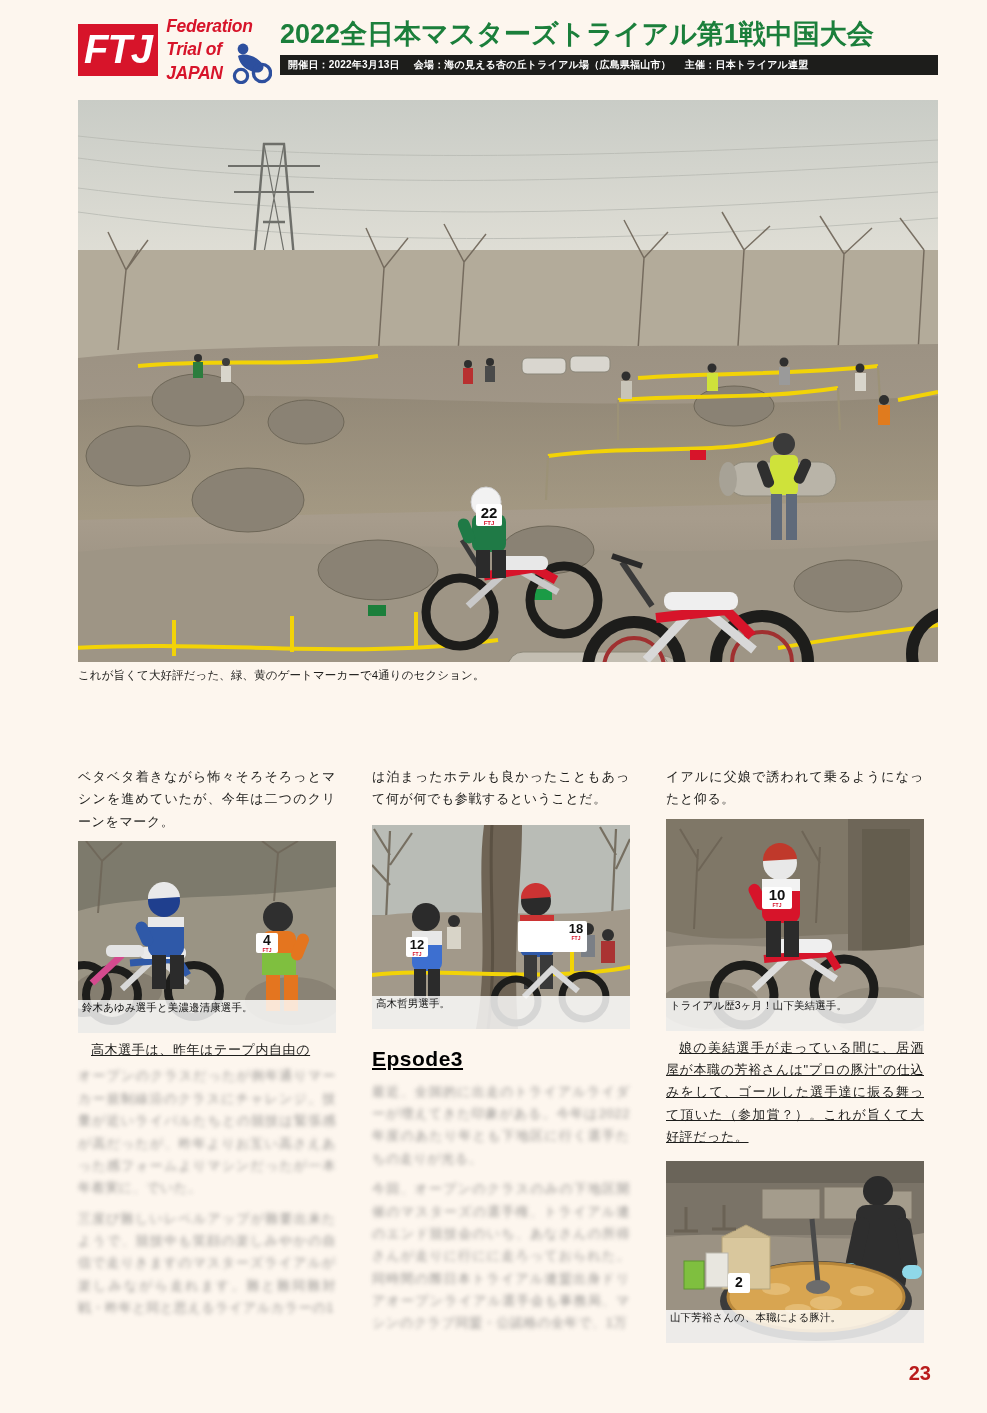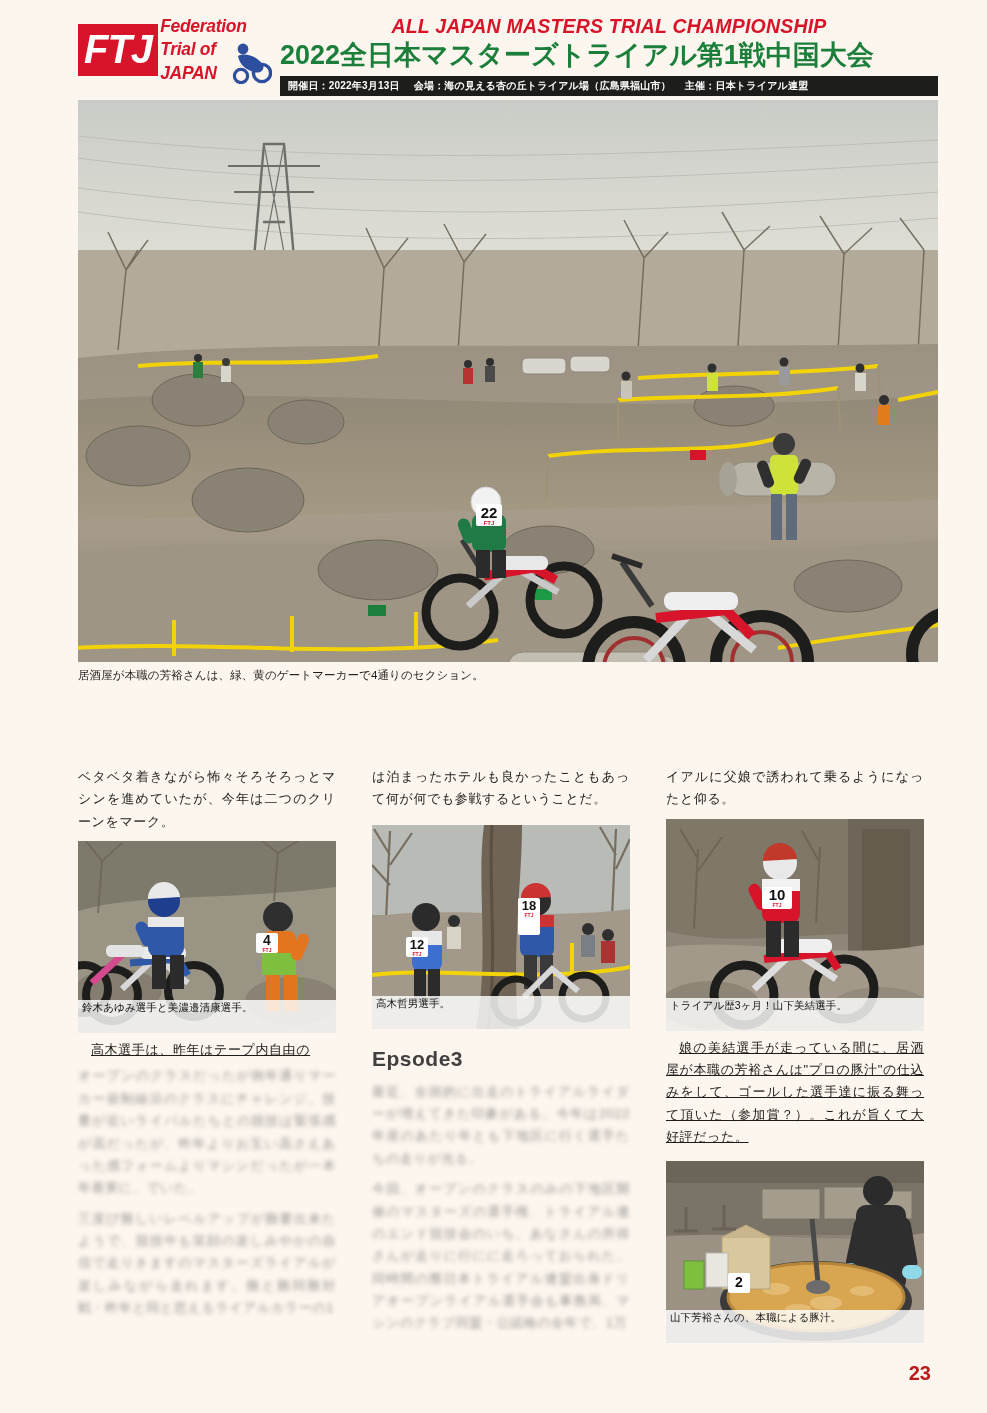--- a/index.html
+++ b/index.html
@@ -41,21 +41,21 @@
     color: #ffffff;
     font-weight: bold;
     font-style: italic;
     font-size: 40px;
     letter-spacing: -1px;
     line-height: 1;
     padding: 5px 6px 7px 6px;
     font-family: "Liberation Sans", sans-serif;
   }
   .logo-words {
-    margin-left: 2px;
+    margin-left: 8px;
     color: #d7142a;
     font-weight: bold;
     font-size: 17.5px;
     line-height: 1.32;
     font-style: italic;
     letter-spacing: -0.3px;
   }
   .logo-mark {
     position: absolute;
     right: 2px;
@@ -152,21 +152,22 @@
     padding: 1px 4px 18px 4px;
     letter-spacing: 0.1px;
     width: 100%;
     box-sizing: border-box;
   }
   .episode {
     font-size: 21px;
     font-weight: bold;
     letter-spacing: 0.5px;
     margin: 18px 0 10px 0;
-    color: #404040;
+    color: #000000;
+    text-decoration: underline;
   }
   
   .blur {
     line-height: 1.72;
     letter-spacing: 0.6px;
     color: #6f6f6f;
     filter: blur(2.1px);
     opacity: 0.72;
     text-align: justify;
     margin: 0 0 8px 0;
@@ -208,21 +209,20 @@
       </div>
       <svg class="logo-mark" viewBox="0 0 40 44">
         <circle cx="11" cy="9" r="5.4" fill="#2d4f9e"></circle>
         <path d="M6 16 C12 12, 26 16, 31 25 C33 30, 28 34, 22 32 C15 30, 8 26, 6 16 Z" fill="#2d4f9e"></path>
         <circle cx="30" cy="33" r="8.6" fill="none" stroke="#2d4f9e" stroke-width="3.4"></circle>
         <circle cx="9" cy="36" r="6.6" fill="none" stroke="#2d4f9e" stroke-width="3.2"></circle>
       </svg>
     </div>
 
     <div class="titleblock">
-      <div class="title-en">ALL JAPAN MASTERS TRIAL CHAMPIONSHIP</div>
       <div class="title-jp">2022全日本マスターズトライアル第1戦中国大会</div>
       <div class="subbar">
         <span>開催日：2022年3月13日</span>
         <span>会場：海の見える杏の丘トライアル場（広島県福山市）</span>
         <span>主催：日本トライアル連盟</span>
       </div>
     </div>
   </div>
 
   <div class="hero">
@@ -403,21 +403,21 @@
         <circle cx="36" cy="150" r="42" fill="none" stroke="#1d1d1b" stroke-width="12"></circle>
       </g>
     </svg>
     <div class="num-plate" style="left:398px;top:404px;width:26px;height:22px;font-size:15px;line-height:17px;">
       <span>22</span>
       <div style="font-size:6px;color:#d7142a;line-height:5px;">FTJ</div>
     </div>
 
   </div>
 
-  <div class="hero-caption">居酒屋が本職の芳裕さんは、緑、黄のゲートマーカーで4通りのセクション。</div>
+  <div class="hero-caption">これが旨くて大好評だった、緑、黄のゲートマーカーで4通りのセクション。</div>
 
   <div class="col col1">
     <p class="para">ベタベタ着きながら怖々そろそろっとマシンを進めていたが、今年は二つのクリーンをマーク。</p>
 
     <div class="photo" style="height:192px;">
       <svg class="scene" viewBox="0 0 258 192" preserveAspectRatio="none">
         <rect width="258" height="192" fill="#8f8a7d"></rect>
         <rect width="258" height="74" fill="#7d7a6c"></rect>
         <path d="M0 70 C60 52, 150 60, 258 46 L258 192 L0 192 Z" fill="#9a9484"></path>
         <g stroke="#6d6456" stroke-width="2" fill="none" opacity="0.8">
@@ -525,21 +525,21 @@
           <g transform="translate(236,110)">
               <circle r="6" fill="#2f2f2f"></circle>
               <rect x="-7" y="6" width="14" height="22" fill="#a33"></rect>
             </g>
         </g>
       </svg>
       <div class="num-plate" style="left:34px;top:112px;width:22px;height:20px;font-size:13px;line-height:15px;text-align:center;">
         <span>12</span>
         <div style="font-size:5px;color:#d7142a;line-height:5px;">FTJ</div>
       </div>
-      <div class="num-plate" style="left:146px;top:73px;width:22px;height:37px;font-size:13px;line-height:15px;">
+      <div class="num-plate" style="left:146px;top:96px;width:22px;height:31px;font-size:13px;line-height:15px;padding-left:47px;">
         <span>18</span>
         <div style="font-size:5px;color:#d7142a;line-height:5px;">FTJ</div>
       </div>
       <div class="cap">高木哲男選手。</div>
     </div>
 
     <div class="episode">Epsode3</div>
     <p class="blur">最近、全国的に出走のトライアルライダーが増えてきた印象がある。今年は2022年度のあたり年とも下地区に行く選手たちの走りが光る。</p>
     <p class="blur">今回、オープンのクラスのみの下地区開催のマスターズの選手権、トライアル連のエンド競技会のいち、あなさんの所得さんが走りに行にに走ろっておられた。同時間の際日本トライアル連盟出身ドリアオープンライアル選手会も事務局、マシンのクラブ同盟・公認格の全年で、1万</p>
   </div>

